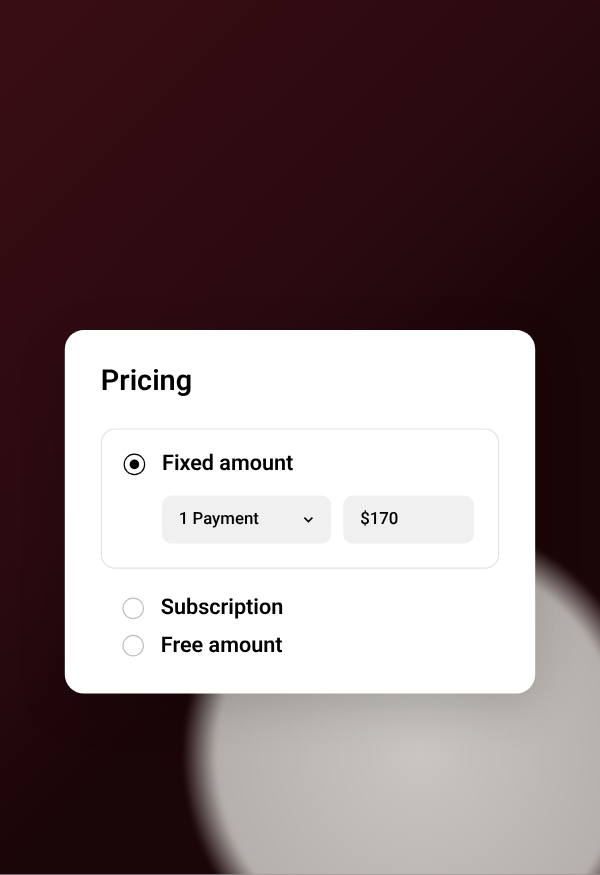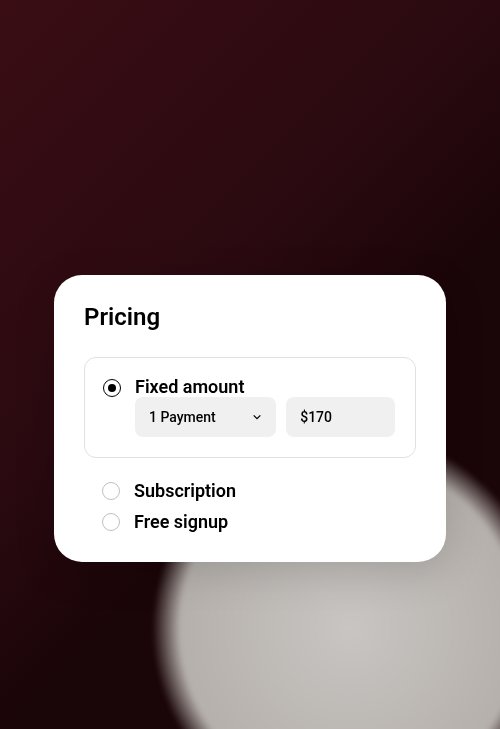--- a/index.html
+++ b/index.html
@@ -37,21 +37,21 @@
       border-radius: 50%;
       filter: blur(2px);
     }
     
     .card {
       position: absolute;
       top: 275px;
       left: 54px;
       width: 392px;
       background: #ffffff;
-      border-radius: 28px;
+      border-radius: 16px;
       padding: 28px 30px 30px 30px;
       z-index: 1;
       box-shadow: 0 10px 40px rgba(0, 0, 0, 0.15);
     }
     
     .title {
       font-size: 24px;
       font-weight: 600;
       color: #000;
       margin-bottom: 26px;
@@ -59,22 +59,23 @@
     
     .option-selected {
       border: 1px solid #e1e1e1;
       border-radius: 12px;
       padding: 18px 20px 20px 18px;
       margin-bottom: 22px;
     }
     
     .option-header {
       display: flex;
-      align-items: flex-end;
+      align-items: center;
       gap: 14px;
+      margin-bottom: 16px;
     }
     
     .radio {
       width: 18px;
       height: 18px;
       border: 1.5px solid #c0c0c0;
       border-radius: 50%;
       display: flex;
       align-items: center;
       justify-content: center;
@@ -188,15 +189,15 @@
     </div>
   </div>
 
   <div class="option-row">
     <span class="radio"></span>
     <span class="option-label">Subscription</span>
   </div>
 
   <div class="option-row">
     <span class="radio"></span>
-    <span class="option-label">Free signup</span>
+    <span class="option-label">Free amount</span>
   </div>
 </div>
 
 </body></html>

